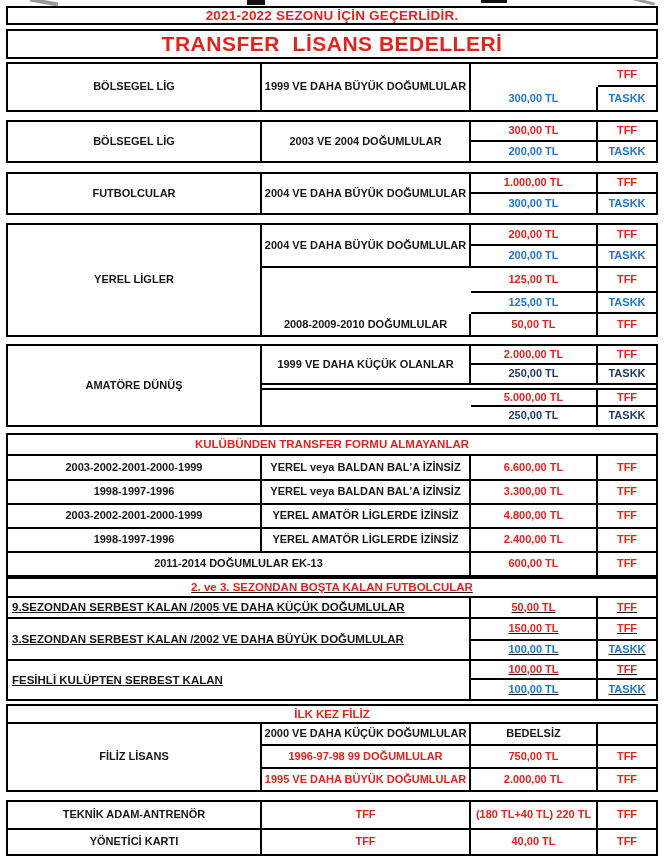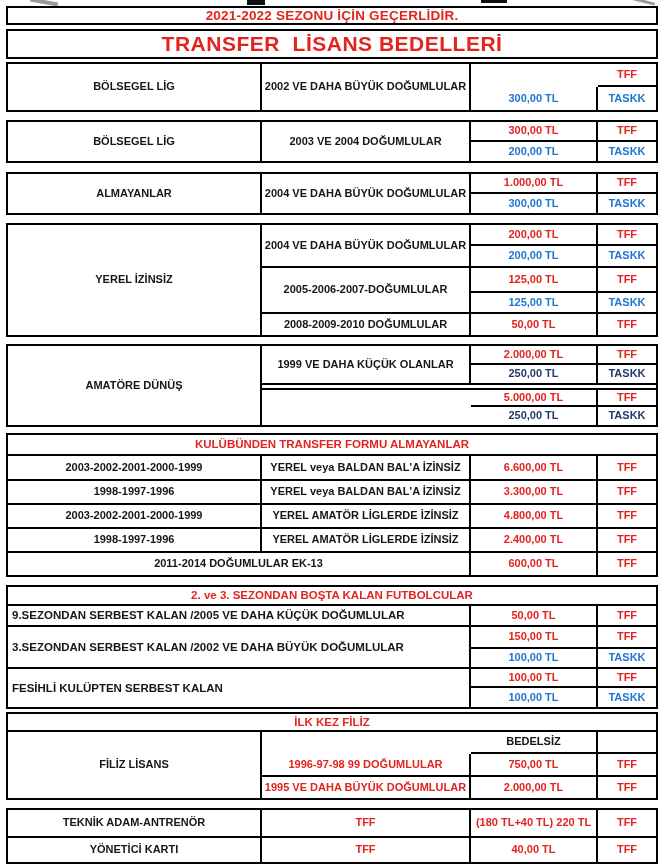--- a/index.html
+++ b/index.html
@@ -52,52 +52,51 @@
   <div class="bar season-bar">
     <span>2021-2022 SEZONU İÇİN GEÇERLİDİR.</span>
   </div>
 
   <div class="bar title-bar">
     <span>TRANSFER  LİSANS BEDELLERİ</span>
   </div>
 
   <div class="grid" style="margin-top:3px;grid-template-rows:23px 23px;">
     <div class="c br" style="grid-area:1/1/3/2">BÖLSEGEL LİG</div>
-    <div class="c br" style="grid-area:1/2/3/3">2002 VE DAHA BÜYÜK DOĞUMLULAR</div>
+    <div class="c br" style="grid-area:1/2/3/3">1999 VE DAHA BÜYÜK DOĞUMLULAR</div>
     <div class="c bb red" style="grid-area:1/4">TFF</div>
     <div class="c br blue" style="grid-area:2/3">300,00 TL</div>
     <div class="c blue" style="grid-area:2/4">TASKK</div>
   </div>
 
   <div class="grid" style="margin-top:8px;grid-template-rows:20px 19px;">
     <div class="c br" style="grid-area:1/1/3/2">BÖLSEGEL LİG</div>
     <div class="c br" style="grid-area:1/2/3/3">2003 VE 2004 DOĞUMLULAR</div>
     <div class="c br bb red" style="grid-area:1/3">300,00 TL</div>
     <div class="c bb red" style="grid-area:1/4">TFF</div>
     <div class="c br blue" style="grid-area:2/3">200,00 TL</div>
     <div class="c blue" style="grid-area:2/4">TASKK</div>
   </div>
 
   <div class="grid" style="margin-top:9px;grid-template-rows:20px 19px;">
-    <div class="c br" style="grid-area:1/1/3/2">ALMAYANLAR</div>
+    <div class="c br" style="grid-area:1/1/3/2">FUTBOLCULAR</div>
     <div class="c br" style="grid-area:1/2/3/3">2004 VE DAHA BÜYÜK DOĞUMLULAR</div>
     <div class="c br bb red" style="grid-area:1/3">1.000,00 TL</div>
     <div class="c bb red" style="grid-area:1/4">TFF</div>
     <div class="c br blue" style="grid-area:2/3">300,00 TL</div>
     <div class="c blue" style="grid-area:2/4">TASKK</div>
   </div>
 
   <div class="grid" style="margin-top:8px;grid-template-rows:21px 22px 25px 21px 21px;">
-    <div class="c br" style="grid-area:1/1/6/2">YEREL İZİNSİZ</div>
+    <div class="c br" style="grid-area:1/1/6/2">YEREL LİGLER</div>
     <div class="c br bb" style="grid-area:1/2/3/3">2004 VE DAHA BÜYÜK DOĞUMLULAR</div>
     <div class="c br bb red" style="grid-area:1/3">200,00 TL</div>
     <div class="c bb red" style="grid-area:1/4">TFF</div>
     <div class="c br bb blue" style="grid-area:2/3">200,00 TL</div>
     <div class="c bb blue" style="grid-area:2/4">TASKK</div>
-    <div class="c br bb" style="grid-area:3/2/5/3">2005-2006-2007-DOĞUMLULAR</div>
     <div class="c br bb red" style="grid-area:3/3">125,00 TL</div>
     <div class="c bb red" style="grid-area:3/4">TFF</div>
     <div class="c br bb blue" style="grid-area:4/3">125,00 TL</div>
     <div class="c bb blue" style="grid-area:4/4">TASKK</div>
     <div class="c br" style="grid-area:5/2">2008-2009-2010 DOĞUMLULAR</div>
     <div class="c br red" style="grid-area:5/3">50,00 TL</div>
     <div class="c red" style="grid-area:5/4">TFF</div>
   </div>
 
   <div class="grid" style="margin-top:7px;grid-template-rows:19px 18px 7px 17px 18px;">
@@ -130,40 +129,41 @@
     <div class="c bb red" style="grid-area:4/4">TFF</div>
     <div class="c br bb" style="grid-area:5/1">1998-1997-1996</div>
     <div class="c br bb" style="grid-area:5/2">YEREL AMATÖR LİGLERDE İZİNSİZ</div>
     <div class="c br bb red" style="grid-area:5/3">2.400,00 TL</div>
     <div class="c bb red" style="grid-area:5/4">TFF</div>
     <div class="c br" style="grid-area:6/1/7/3">2011-2014 DOĞUMLULAR EK-13</div>
     <div class="c br red" style="grid-area:6/3">600,00 TL</div>
     <div class="c red" style="grid-area:6/4">TFF</div>
   </div>
 
-  <div class="grid" style="margin-top:8px;grid-template-rows:19px 21px 22px 20px 19px 19px;">
+  <div class="grid" style="margin-top:0;grid-template-rows:19px 21px 22px 20px 19px 19px;text-decoration:underline;">
     <div class="c hdr bb" style="grid-row:1">2. ve 3. SEZONDAN BOŞTA KALAN FUTBOLCULAR</div>
     <div class="c br bb left" style="grid-area:2/1/3/3">9.SEZONDAN SERBEST KALAN /2005 VE DAHA KÜÇÜK DOĞUMLULAR</div>
     <div class="c br bb red" style="grid-area:2/3">50,00 TL</div>
     <div class="c bb red" style="grid-area:2/4">TFF</div>
     <div class="c br bb left" style="grid-area:3/1/5/3">3.SEZONDAN SERBEST KALAN /2002 VE DAHA BÜYÜK DOĞUMLULAR</div>
     <div class="c br bb red" style="grid-area:3/3">150,00 TL</div>
     <div class="c bb red" style="grid-area:3/4">TFF</div>
     <div class="c br bb blue" style="grid-area:4/3">100,00 TL</div>
     <div class="c bb blue" style="grid-area:4/4">TASKK</div>
     <div class="c br left" style="grid-area:5/1/7/3">FESİHLİ KULÜPTEN SERBEST KALAN</div>
     <div class="c br bb red" style="grid-area:5/3">100,00 TL</div>
     <div class="c bb red" style="grid-area:5/4">TFF</div>
     <div class="c br blue" style="grid-area:6/3">100,00 TL</div>
     <div class="c blue" style="grid-area:6/4">TASKK</div>
   </div>
 
   <div class="grid" style="margin-top:3px;grid-template-rows:18px 22px 23px 21px;">
     <div class="c br" style="grid-area:2/1/5/2">FİLİZ LİSANS</div>
     <div class="c hdr bb" style="grid-row:1">İLK KEZ FİLİZ</div>
+    <div class="c br bb" style="grid-area:2/2">2000 VE DAHA KÜÇÜK DOĞUMLULAR</div>
     <div class="c br bb" style="grid-area:2/3">BEDELSİZ</div>
     <div class="c bb" style="grid-area:2/4"></div>
     <div class="c br bb red" style="grid-area:3/2">1996-97-98 99 DOĞUMLULAR</div>
     <div class="c br bb red" style="grid-area:3/3">750,00 TL</div>
     <div class="c bb red" style="grid-area:3/4">TFF</div>
     <div class="c br red" style="grid-area:4/2">1995 VE DAHA BÜYÜK DOĞUMLULAR</div>
     <div class="c br red" style="grid-area:4/3">2.000,00 TL</div>
     <div class="c red" style="grid-area:4/4">TFF</div>
   </div>
 

